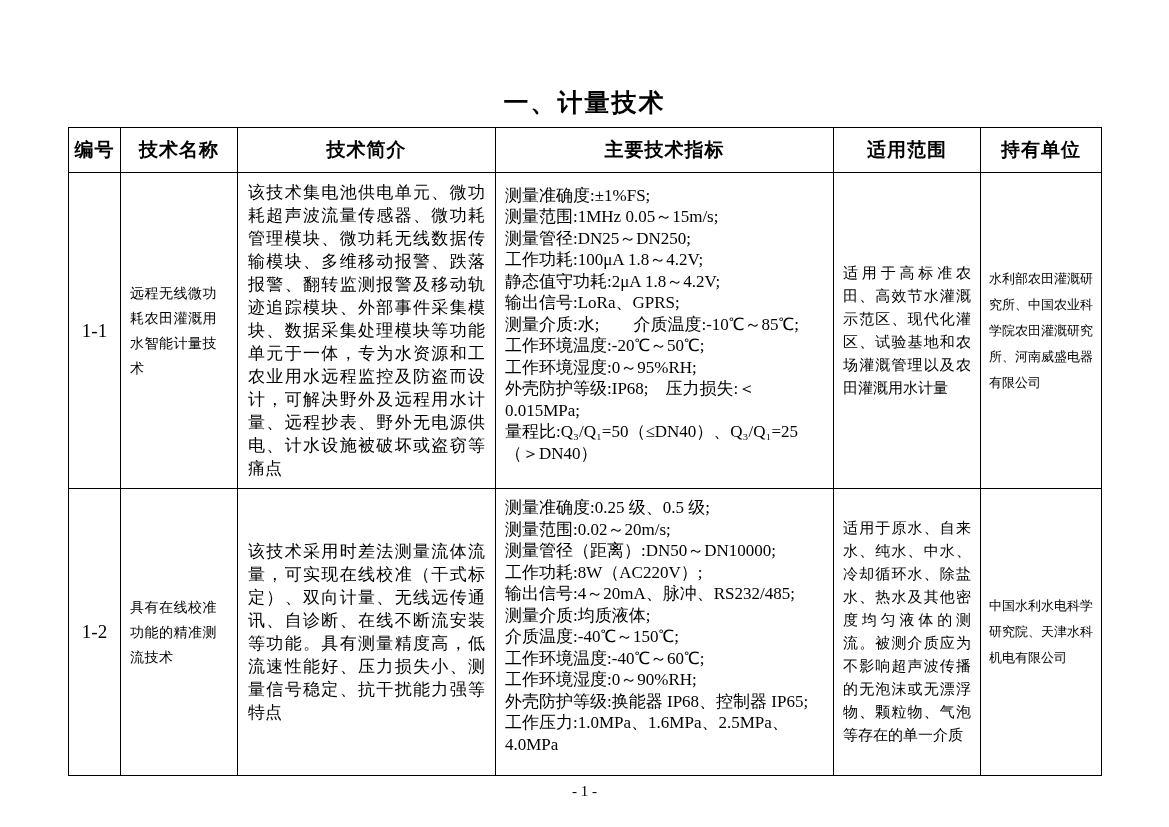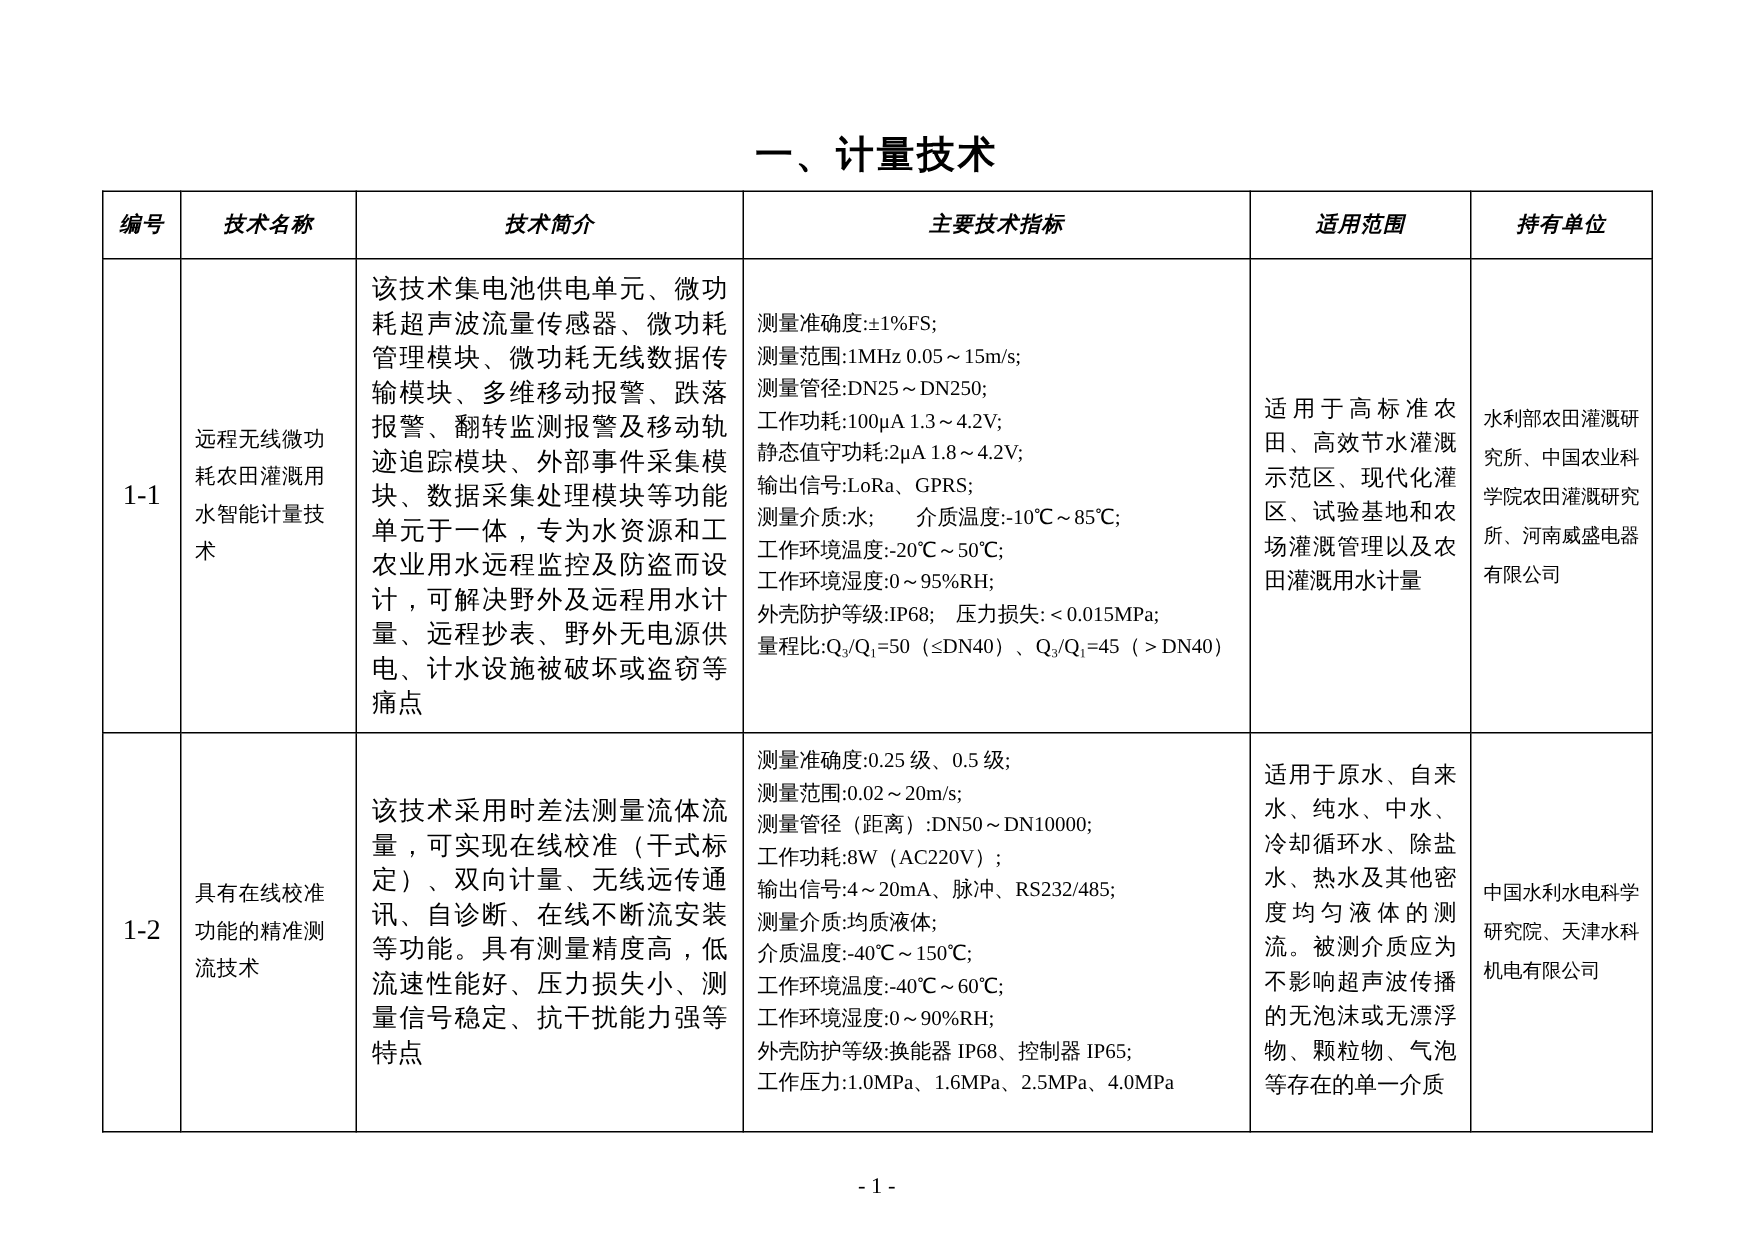--- a/index.html
+++ b/index.html
@@ -33,27 +33,26 @@
     width: 1033px;
     border-collapse: collapse;
     table-layout: fixed;
   }
   .main-table th, .main-table td {
     border: 1.6px solid #000000;
     vertical-align: middle;
     overflow: hidden;
   }
   .main-table th {
-    font-size: 14px;
+    font-size: 19px;
     font-weight: bold;
     text-align: center;
     height: 40px;
     padding: 2px;
     letter-spacing: 1px;
-    font-style: italic;
   }
   tr.data-row-1 { height: 260px; }
   tr.data-row-2 { height: 262px; }
   td.col-id {
     text-align: center;
     font-size: 19px;
   }
   td.col-name {
     padding: 12px 9px;
     font-size: 14px;
@@ -63,21 +62,21 @@
   }
   td.col-intro {
     padding: 8px 10px;
     font-size: 17px;
     line-height: 23px;
     text-align: justify;
     text-justify: inter-character;
   }
   td.col-specs {
     padding: 8px 6px 20px 9px;
-    font-size: 14px;
+    font-size: 17px;
     vertical-align: middle;
   }
   .spec-line {
     white-space: pre-wrap;
     line-height: 21.5px;
   }
   td.col-scope {
     padding: 16px 9px;
     font-size: 15px;
     line-height: 23px;
@@ -129,28 +128,28 @@
     </thead>
     <tbody>
       <tr class="data-row-1">
         <td class="col-id">1-1</td>
         <td class="col-name">远程无线微功耗农田灌溉用水智能计量技术</td>
         <td class="col-intro">该技术集电池供电单元、微功耗超声波流量传感器、微功耗管理模块、微功耗无线数据传输模块、多维移动报警、跌落报警、翻转监测报警及移动轨迹追踪模块、外部事件采集模块、数据采集处理模块等功能单元于一体，专为水资源和工农业用水远程监控及防盗而设计，可解决野外及远程用水计量、远程抄表、野外无电源供电、计水设施被破坏或盗窃等痛点</td>
         <td class="col-specs">
             <div class="spec-line">测量准确度:±1%FS;</div>
             <div class="spec-line">测量范围:1MHz 0.05～15m/s;</div>
             <div class="spec-line">测量管径:DN25～DN250;</div>
-            <div class="spec-line">工作功耗:100μA 1.3～4.2V;</div>
+            <div class="spec-line">工作功耗:100μA 1.8～4.2V;</div>
             <div class="spec-line">静态值守功耗:2μA 1.8～4.2V;</div>
             <div class="spec-line">输出信号:LoRa、GPRS;</div>
             <div class="spec-line">测量介质:水;        介质温度:-10℃～85℃;</div>
             <div class="spec-line">工作环境温度:-20℃～50℃;</div>
             <div class="spec-line">工作环境湿度:0～95%RH;</div>
             <div class="spec-line">外壳防护等级:IP68;    压力损失:＜0.015MPa;</div>
-            <div class="spec-line">量程比:Q₃/Q₁=50（≤DN40）、Q₃/Q₁=45（＞DN40）</div>
+            <div class="spec-line">量程比:Q₃/Q₁=50（≤DN40）、Q₃/Q₁=25（＞DN40）</div>
           </td>
         <td class="col-scope">适用于高标准农田、高效节水灌溉示范区、现代化灌区、试验基地和农场灌溉管理以及农田灌溉用水计量</td>
         <td class="col-holder">水利部农田灌溉研究所、中国农业科学院农田灌溉研究所、河南威盛电器有限公司</td>
       </tr>
       <tr class="data-row-2">
         <td class="col-id">1-2</td>
         <td class="col-name">具有在线校准功能的精准测流技术</td>
         <td class="col-intro">该技术采用时差法测量流体流量，可实现在线校准（干式标定）、双向计量、无线远传通讯、自诊断、在线不断流安装等功能。具有测量精度高，低流速性能好、压力损失小、测量信号稳定、抗干扰能力强等特点</td>
         <td class="col-specs">
             <div class="spec-line">测量准确度:0.25 级、0.5 级;</div>

